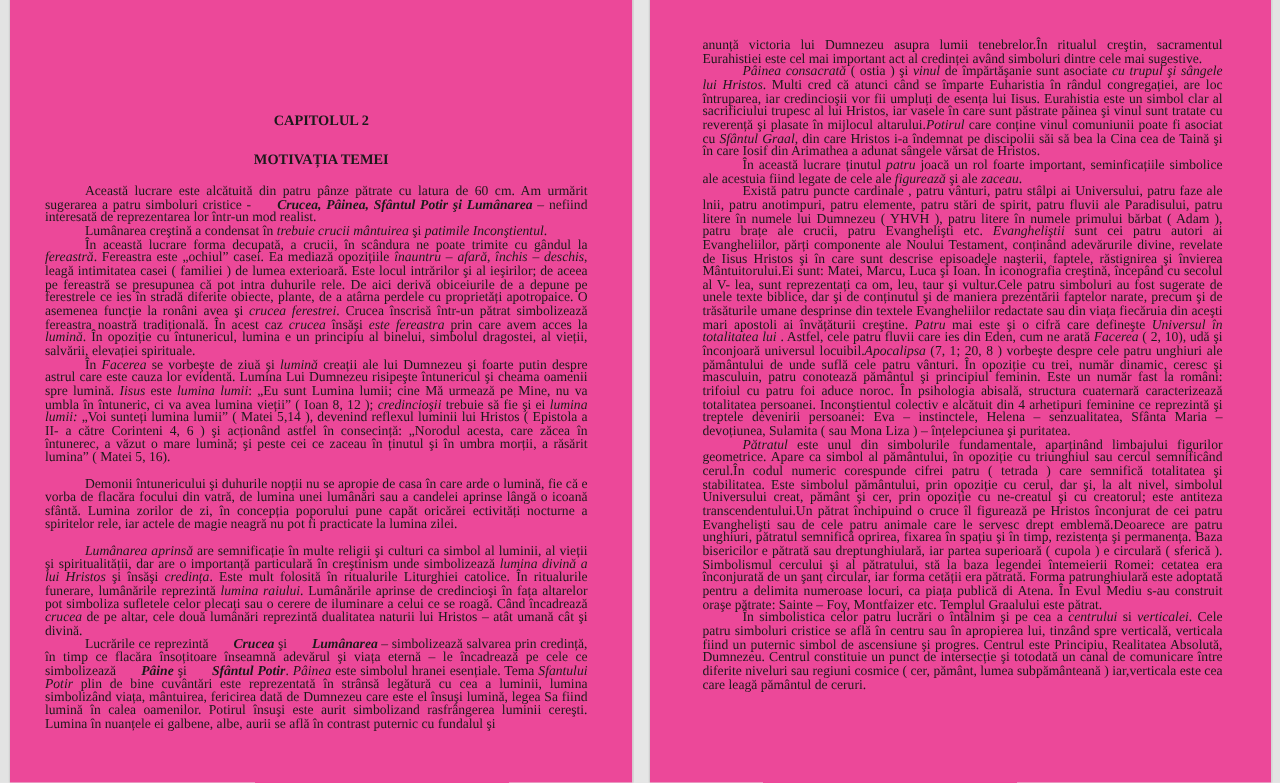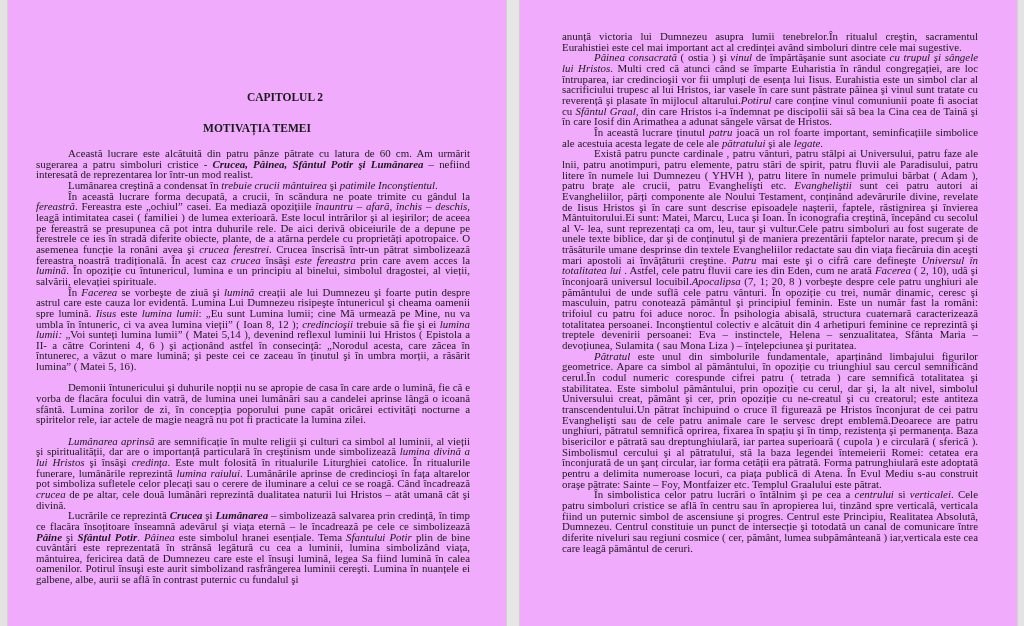--- a/index.html
+++ b/index.html
@@ -6,34 +6,34 @@
   body {
     width:1024px; height:626px; overflow:hidden;
     background:#e6e6e6;
     font-family:"Liberation Serif", serif;
     color:#1a1a1a;
     position:relative;
   }
   .strip-left { position:absolute; left:0; top:0; width:7px; height:626px; background:#e3e3e3; border-right:1px solid #d2d2d2; }
   .gap { position:absolute; left:506px; top:0; width:14px; height:626px; background:#e6e6e6; border-left:1px solid #d0d0d0; border-right:1px solid #d0d0d0; box-sizing:border-box; }
   .scrollbar { position:absolute; left:1017px; top:0; width:7px; height:626px; background:#e3e3e3; border-left:1px solid #d2d2d2; box-sizing:border-box; }
-  .page { position:absolute; top:0; height:626px; background:#f0abfc; overflow:hidden; }
+  .page { position:absolute; top:0; height:626px; background:#ec4899; overflow:hidden; }
   .page-left { left:8px; width:498px; }
   .page-right { left:520px; width:497px; }
   .content { position:absolute; font-size:10.9px; line-height:10.65px; text-align:justify; }
   .page-right .content { left:42px; top:31px; width:416px; }
   .title { position:absolute; width:100%; text-align:center; font-weight:bold; font-size:11.5px; }
-  .chapter { top:91px; left:0;padding-left:28px; }
+  .chapter { top:91px; left:0; }
   .heading { top:122px; left:0; }
   p { margin:0; text-indent:32px; }
   p.noindent { text-indent:0; }
   p.gapb { margin-top:10.6px; }
   .first { position:absolute; left:28px; top:148px; width:434px; font-size:10.9px; line-height:10.65px; text-align:justify; }
   i { }
-  b { font-weight:bold; }
+  b { font-weight:bold;margin-left:17px; }
 </style>
 </head>
 <body>
 
 <div class="strip-left"></div>
 
 <div class="page page-left">
   <div class="title chapter">CAPITOLUL  2</div>
   <div class="title heading">MOTIVAȚIA  TEMEI</div>
 
@@ -62,21 +62,21 @@
 
 <div class="gap"></div>
 
 <div class="page page-right">
   <div class="content">
     <p class="noindent">anunță victoria lui Dumnezeu asupra lumii tenebrelor.În ritualul creştin, sacramentul Eurahistiei este cel mai important act al credinței având simboluri dintre cele mai sugestive.</p>
     <p>
       <i>Pâinea consacrată</i><span> ( ostia ) şi </span><i>vinul</i><span> de împărtăşanie sunt asociate </span><i>cu trupul şi sângele lui Hristos</i><span>. Multi cred că atunci când se împarte Euharistia în rândul congregației, are loc întruparea, iar credincioşii vor fii umpluți de esența lui Iisus. Eurahistia este un simbol clar al sacrificiului trupesc al lui Hristos, iar vasele în care sunt păstrate păinea şi vinul sunt tratate cu reverență şi plasate în mijlocul altarului.</span><i>Potirul</i><span> care conține vinul comuniunii poate fi asociat cu </span><i>Sfântul Graal</i><span>, din care Hristos i-a îndemnat pe discipolii săi să bea la Cina cea de Taină şi în care Iosif din Arimathea a adunat sângele vărsat de Hristos.</span>
     </p>
     <p>
-      <span>În această lucrare ținutul </span><i>patru</i><span> joacă un rol foarte important, seminficațiile simbolice ale acestuia acesta legate de cele ale </span><i>pătratului</i><span> şi ale </span><i>legate</i><span>.</span>
+      <span>În această lucrare ținutul </span><i>patru</i><span> joacă un rol foarte important, seminficațiile simbolice ale acestuia fiind legate de cele ale </span><i>figurează</i><span> şi ale </span><i>zaceau</i><span>.</span>
     </p>
     <p>
       <span>Există patru puncte cardinale , patru vânturi, patru stâlpi ai Universului, patru faze ale lnii, patru anotimpuri, patru elemente, patru stări de spirit, patru fluvii ale Paradisului, patru litere în numele lui Dumnezeu ( YHVH ), patru litere în numele primului bărbat ( Adam ), patru brațe ale crucii, patru Evanghelişti etc. </span><i>Evangheliştii</i><span> sunt cei patru autori ai Evangheliilor, părți componente ale Noului Testament, conținând adevărurile divine, revelate de Iisus Hristos şi în care sunt descrise episoadele naşterii, faptele, răstignirea şi învierea Mântuitorului.Ei sunt: Matei, Marcu, Luca şi Ioan. În iconografia creştină, începând cu secolul al V- lea, sunt reprezentați ca om, leu, taur şi vultur.Cele patru simboluri au fost sugerate de unele texte biblice, dar şi de conținutul şi de maniera prezentării faptelor narate, precum şi de trăsăturile umane desprinse din textele Evangheliilor redactate sau din viața fiecăruia din aceşti mari apostoli ai învățăturii creştine. </span><i>Patru</i><span> mai este şi o cifră care defineşte </span><i>Universul  în totalitatea lui</i><span> . Astfel, cele patru fluvii care ies din Eden, cum ne arată </span><i>Facerea</i><span> ( 2, 10), udă şi înconjoară universul locuibil.</span><i>Apocalipsa</i><span> (7, 1; 20, 8 ) vorbeşte despre cele patru unghiuri ale pământului de unde suflă cele patru vânturi. În opoziție cu trei, număr dinamic, ceresc şi masculuin, patru conotează pământul şi principiul feminin. Este un număr fast la români: trifoiul cu patru foi aduce noroc. În psihologia abisală, structura cuaternară caracterizează totalitatea persoanei. Inconştientul colectiv e alcătuit din 4 arhetipuri feminine ce reprezintă şi treptele devenirii persoanei: Eva – instinctele, Helena – senzualitatea, Sfânta Maria – devoțiunea, Sulamita ( sau Mona Liza ) – înțelepciunea şi puritatea.</span>
     </p>
     <p>
       <i>Pătratul</i><span> este unul din simbolurile fundamentale, aparținând limbajului figurilor geometrice. Apare ca simbol al pământului, în opoziție cu triunghiul sau cercul semnificând cerul.În codul numeric corespunde cifrei patru ( tetrada ) care semnifică totalitatea şi stabilitatea. Este simbolul pământului, prin opoziție cu cerul, dar şi, la alt nivel, simbolul Universului creat, pământ şi cer, prin opoziție cu ne-creatul şi cu creatorul; este antiteza transcendentului.Un pătrat închipuind o cruce îl figurează pe Hristos înconjurat de cei patru Evanghelişti sau de cele patru animale care le servesc drept emblemă.Deoarece are patru unghiuri, pătratul semnifică oprirea, fixarea în spațiu şi în timp, rezistența şi permanența. Baza bisericilor e pătrată sau dreptunghiulară, iar partea superioară ( cupola ) e circulară ( sferică ). Simbolismul cercului şi al pătratului, stă la baza legendei întemeierii Romei: cetatea era înconjurată de un şanț circular, iar forma cetății era pătrată. Forma patrunghiulară este adoptată pentru a delimita numeroase locuri, ca piața publică di Atena. În Evul Mediu s-au construit oraşe pătrate: Sainte – Foy, Montfaizer etc. Templul Graalului este pătrat.</span>
     </p>
     <p>
       <span>În simbolistica celor patru lucrări o întâlnim şi pe cea a </span><i>centrului</i><span> si </span><i>verticalei</i><span>. Cele patru simboluri cristice se află în centru sau în apropierea lui, tinzând spre verticală, verticala fiind un puternic simbol de ascensiune şi progres. Centrul este Principiu, Realitatea Absolută, Dumnezeu. Centrul constituie un punct de intersecție şi totodată un canal de comunicare între diferite niveluri sau regiuni cosmice ( cer, pământ, lumea subpământeană ) iar,verticala este cea care leagă pământul de ceruri.</span>
     </p>

